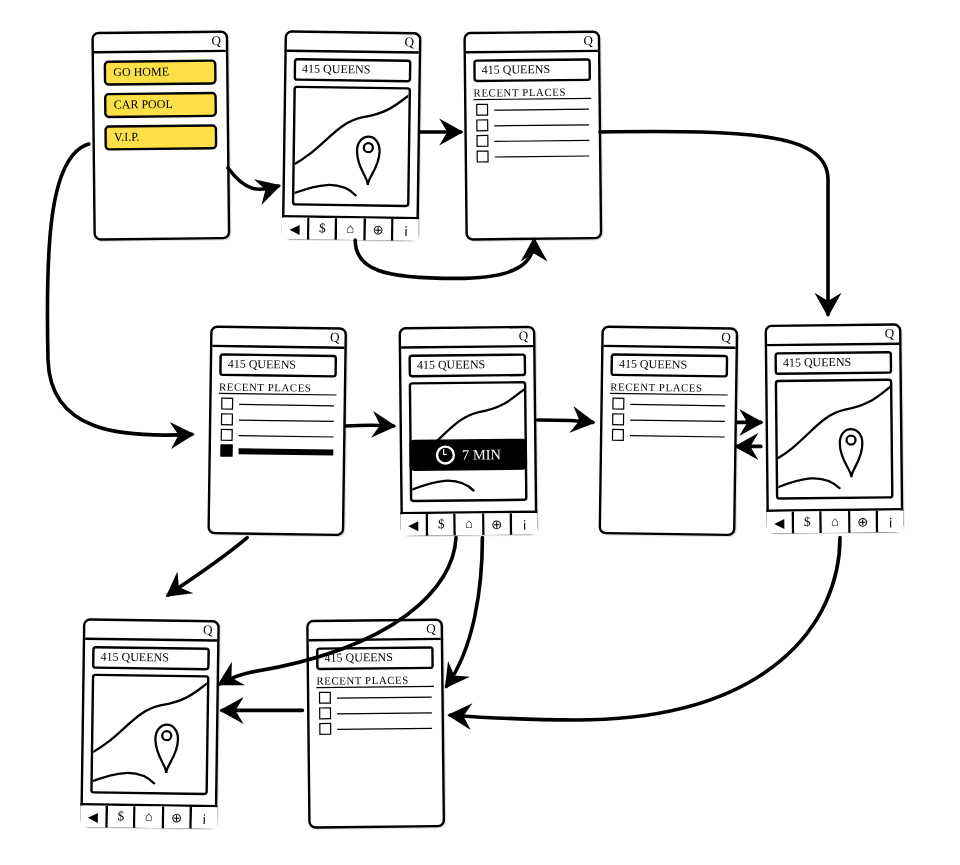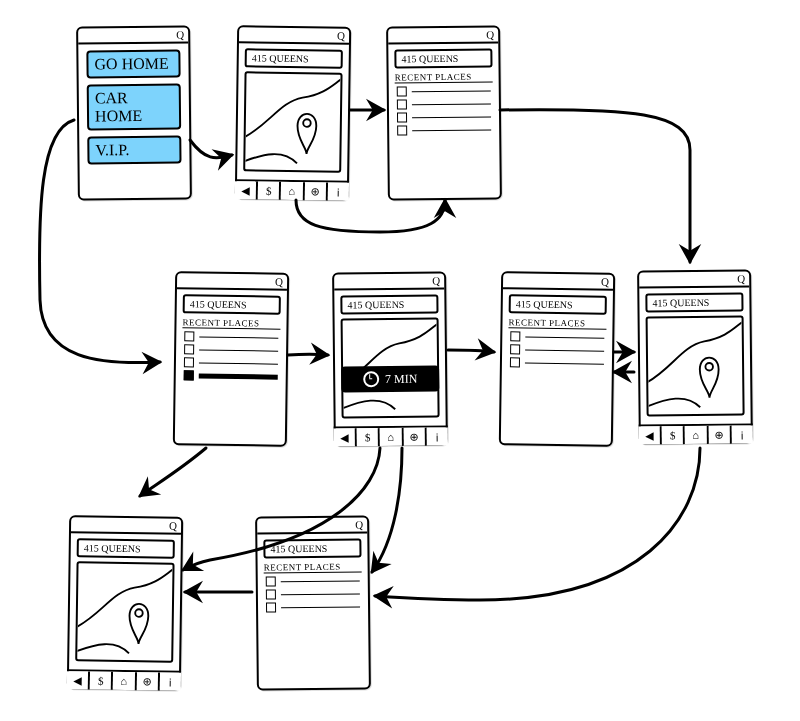--- a/index.html
+++ b/index.html
@@ -15,22 +15,22 @@
   .screen.r2{transform:rotate(.8deg)}
   .sbar{
     height:14px;border-bottom:2px solid #000;position:relative;
   }
   .sbar .mag{
     position:absolute;right:4px;top:1px;font-size:11px;line-height:12px;
     pointer-events:none;user-select:none;
   }
   .btn{
     margin:6px 8px;border:2px solid #000;border-radius:4px;
-    font-size:16px;padding:3px 6px;text-align:left;
-    background:#7dd3fc;
+    font-size:10px;padding:3px 6px;text-align:left;
+    background:#fde047;
   }
   .addr{
     margin:5px 6px 4px;border:2px solid #000;border-radius:3px;
     font-size:10px;padding:2px 5px;background:#fff;
   }
   .sect{
     margin:3px 6px 2px;font-size:9px;border-bottom:1px solid #000;
     letter-spacing:.5px;
   }
   .li{
@@ -71,21 +71,21 @@
 </head>
 <body>
 
 <div id="stage">
 
   <div class="screen" style="left:77px;top:26px">
     <div class="sbar">
       <span class="mag">Q</span>
     </div>
     <div class="btn">GO HOME</div>
-    <div class="btn">CAR HOME</div>
+    <div class="btn">CAR POOL</div>
     <div class="btn">V.I.P.</div>
   </div>
 
   <div class="screen r2" style="left:236px;top:26px">
     <div class="sbar">
       <span class="mag">Q</span>
     </div>
     <div class="addr">415 QUEENS</div>
     <div class="map">
       <svg viewBox="0 0 100 96">

